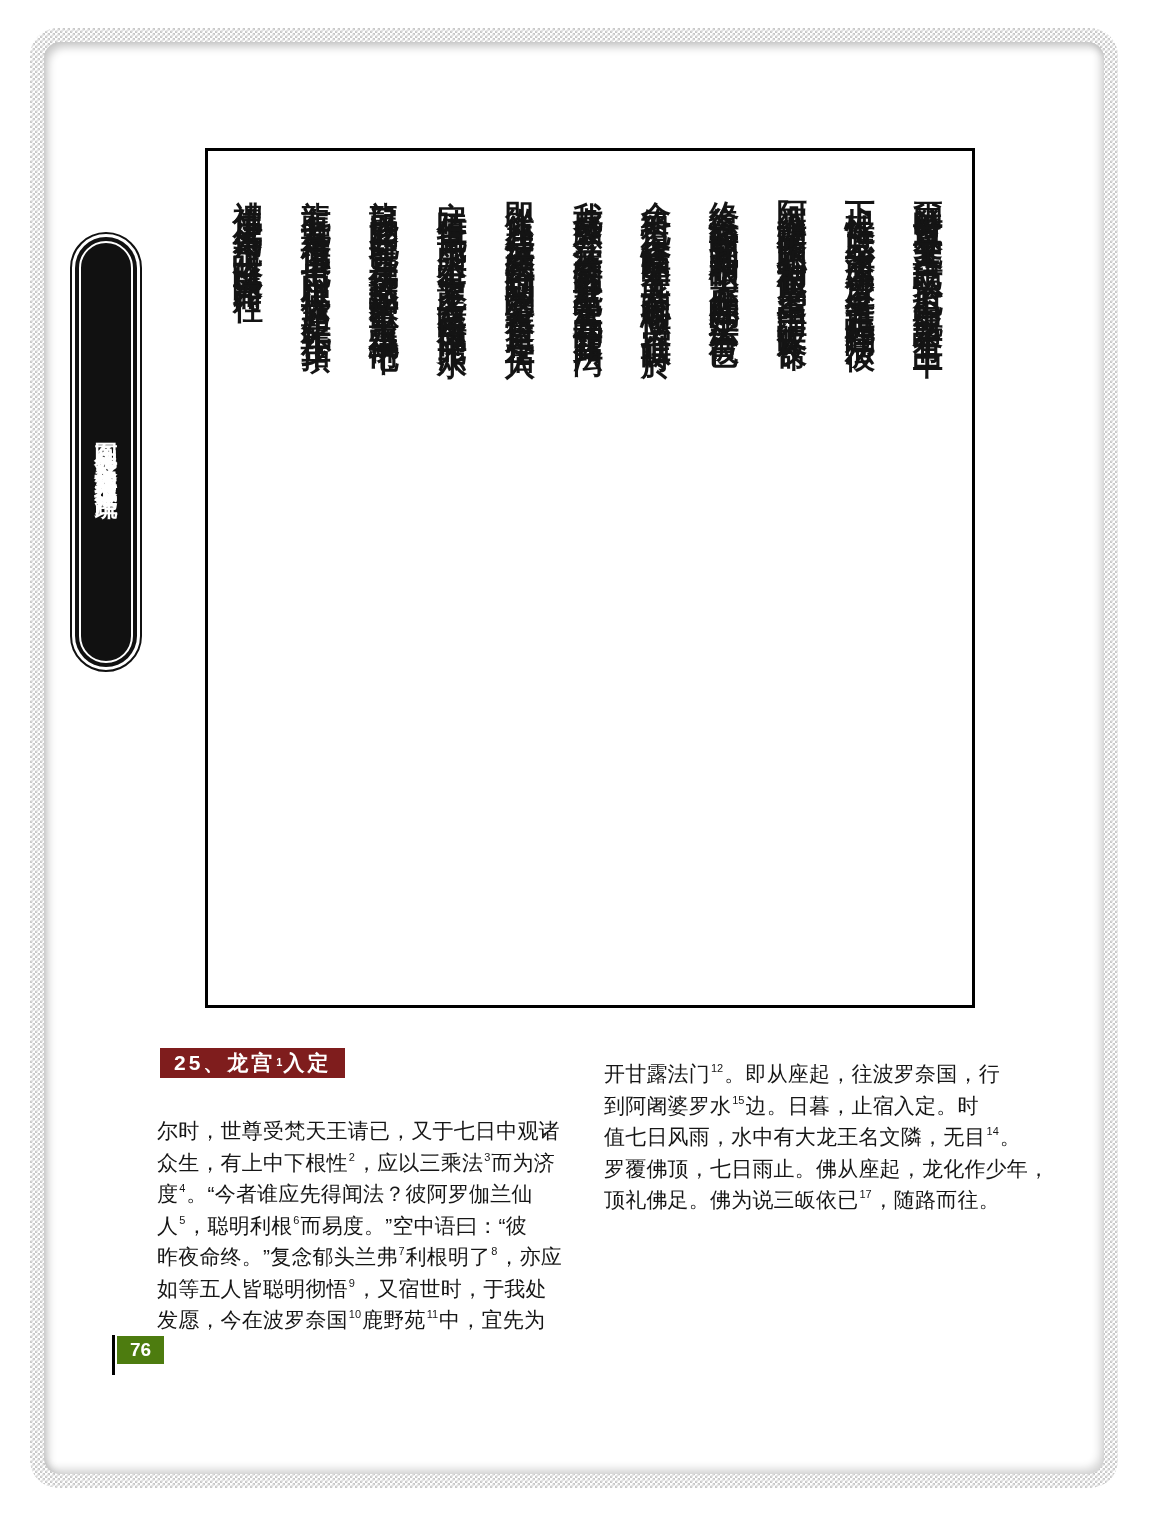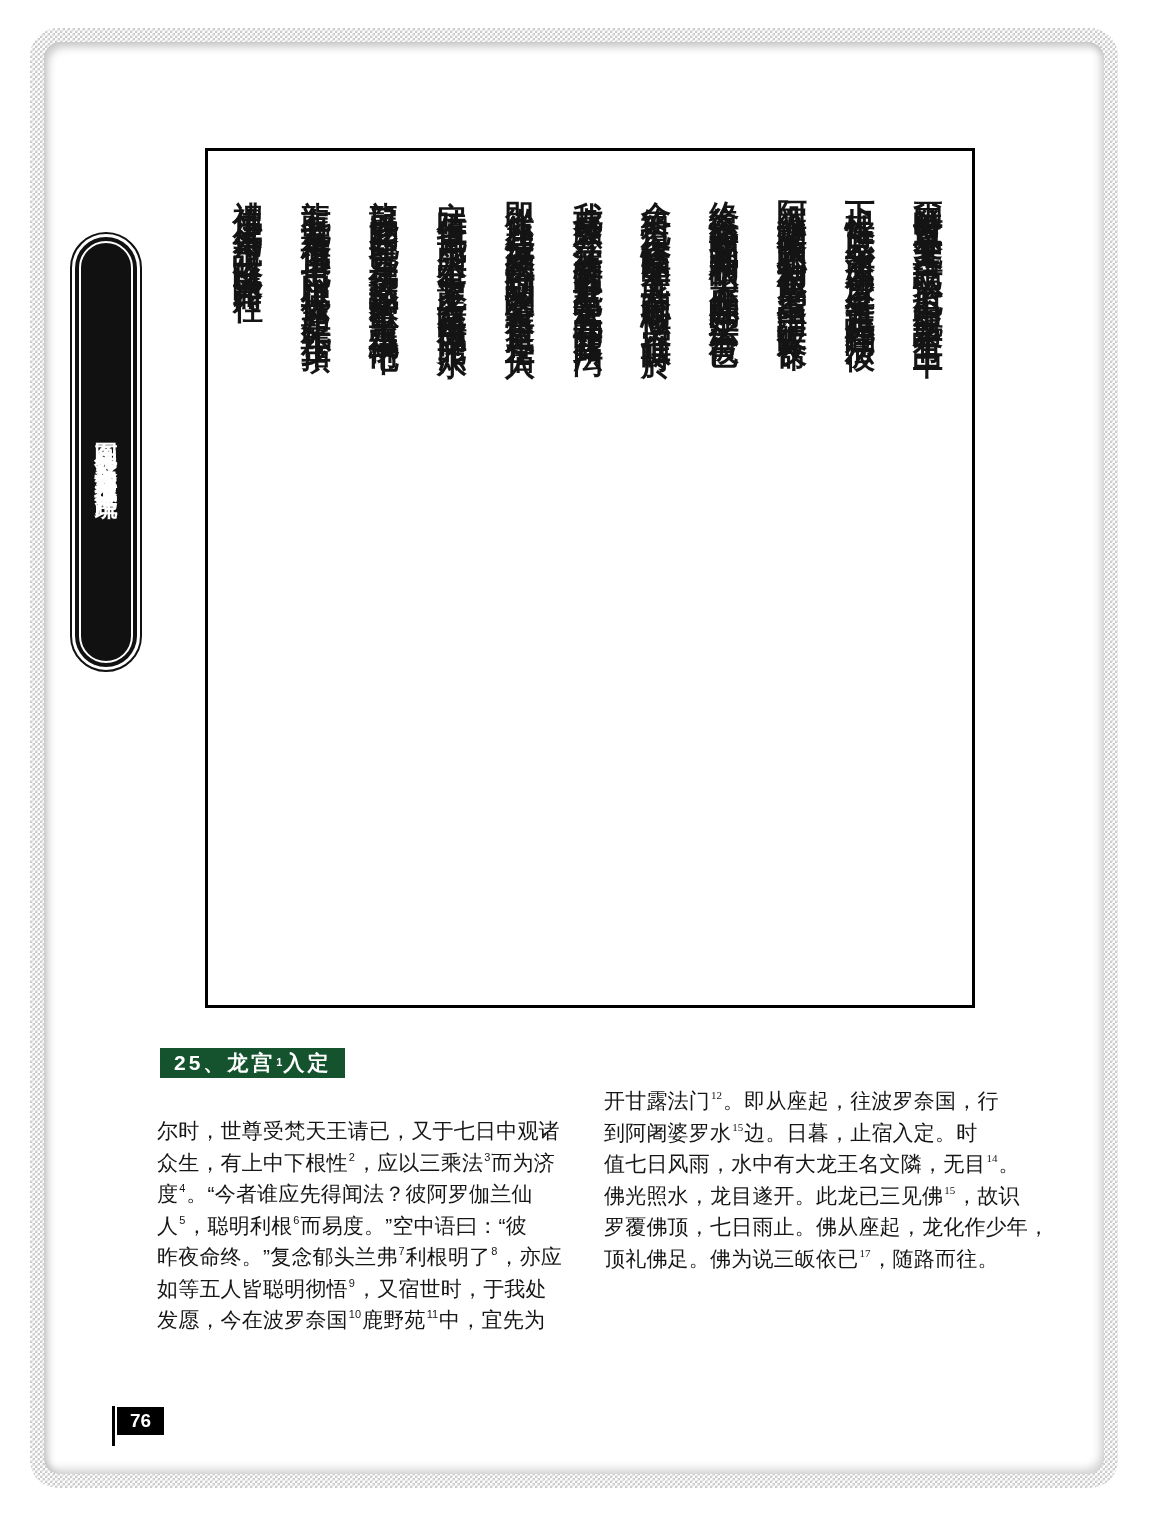--- a/index.html
+++ b/index.html
@@ -64,42 +64,42 @@
   .callig-col{
     line-height:68px;
     font-size:30px;letter-spacing:7px;
     font-family:"DejaVu Serif","Liberation Serif",serif;
     font-weight:600;color:#141414;white-space:nowrap;
   }
 
   
   .section-heading{
     position:absolute;left:160px;top:1048px;height:30px;
-    background:#14532d;color:#fff;display:inline-flex;align-items:center;
+    background:#7f1d1d;color:#fff;display:inline-flex;align-items:center;
     padding:0 14px;font-size:21px;letter-spacing:3px;font-weight:bold;
     white-space:nowrap;
   }
   .section-heading sup{color:#fff;}
   .body-col{
     position:absolute;width:430px;
     font-size:21px;line-height:31.5px;letter-spacing:0.2px;
     color:#161616;font-weight:500;
   }
   .body-col-left{left:157px;top:1079px;margin-top:36px;}
-  .body-col-right{left:604px;top:1086px;font-family:Liberation Serif, serif;}
+  .body-col-right{left:604px;top:1058px;}
   .text-line{white-space:nowrap;}
   sup{
     font-size:11px;line-height:0;position:relative;top:-1px;
     vertical-align:super;margin:0 1px;letter-spacing:0;
   }
 
   
   .page-num{
-    position:absolute;left:117px;top:1407px;width:47px;height:28px;
-    background:#000000;color:#fff;display:flex;align-items:center;justify-content:center;
+    position:absolute;left:117px;top:1336px;width:47px;height:28px;
+    background:#4d7c0f;color:#fff;display:flex;align-items:center;justify-content:center;
     font-size:19px;font-weight:bold;
   }
   .page-num::before{
     content:"";position:absolute;left:-5px;top:-1px;width:3px;height:40px;background:#000;
   }
 </style>
 </head>
 <body>
 
 <div class="page-frame">
@@ -137,18 +137,17 @@
     <div class="text-line">人<sup>5</sup>，聪明利根<sup>6</sup>而易度。”空中语曰：“彼</div>
     <div class="text-line">昨夜命终。”复念郁头兰弗<sup>7</sup>利根明了<sup>8</sup>，亦应</div>
     <div class="text-line">如等五人皆聪明彻悟<sup>9</sup>，又宿世时，于我处</div>
     <div class="text-line">发愿，今在波罗奈国<sup>10</sup>鹿野苑<sup>11</sup>中，宜先为</div>
   </div>
 
 <div class="body-col body-col-right">
     <div class="text-line">开甘露法门<sup>12</sup>。即从座起，往波罗奈国，行</div>
     <div class="text-line">到阿阇婆罗水<sup>15</sup>边。日暮，止宿入定。时</div>
     <div class="text-line">值七日风雨，水中有大龙王名文隣，无目<sup>14</sup>。</div>
-    <div class="text-line">佛光照水，龙目遂开。此龙已三见佛<sup>15</sup>，故识</div>
     <div class="text-line">罗覆佛顶，七日雨止。佛从座起，龙化作少年，</div>
     <div class="text-line">顶礼佛足。佛为说三皈依已<sup>17</sup>，随路而往。</div>
   </div>
 
 <div class="page-num">76</div>
 
 </body></html>

